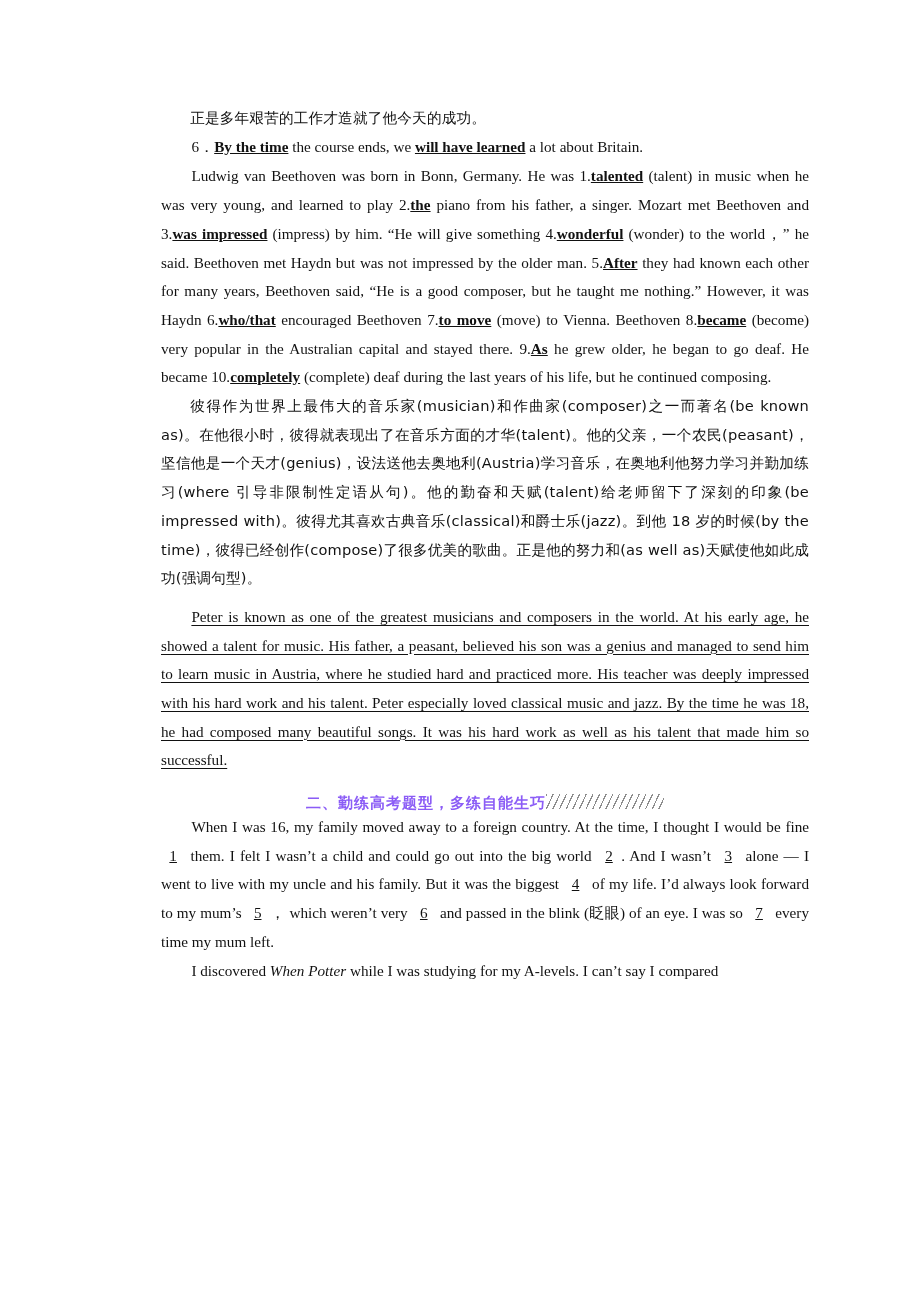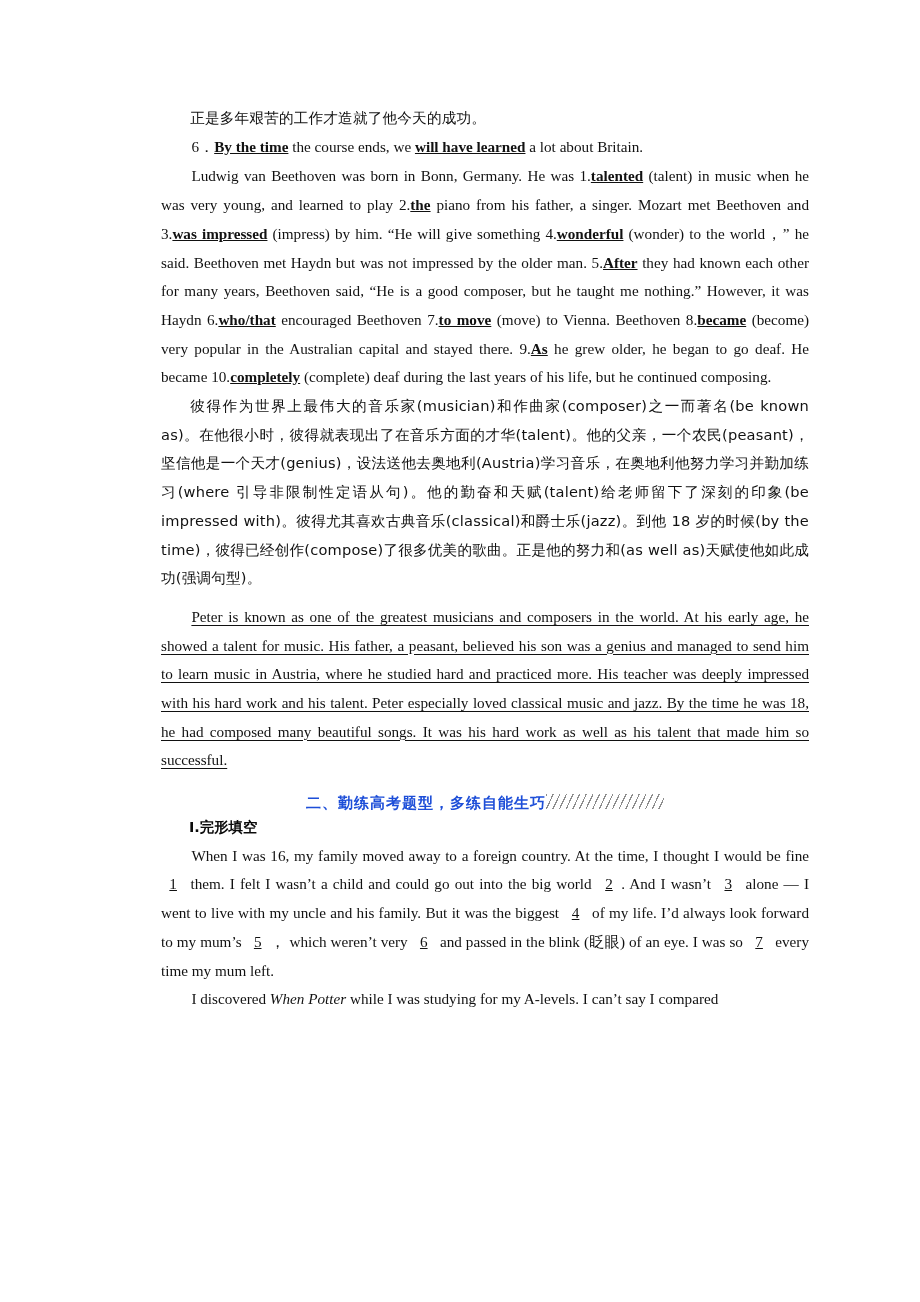--- a/index.html
+++ b/index.html
@@ -70,21 +70,21 @@
     padding-top: 18px;
     text-align: center;
     white-space: nowrap;
   }
   .section-banner .btxt {
     font-family: "DejaVu Sans", "Liberation Sans", sans-serif;
     font-size: 15px;
     font-weight: bold;
     letter-spacing: 1px;
     vertical-align: middle;
-    color: #1d4ed8;
+    color: #8b5cf6;
     text-align: right;
   }
   .hatch {
     display: inline-block;
     vertical-align: middle;
     width: 118px;
     height: 15px;
     position: relative;
     top: -2px;
     background-image: repeating-linear-gradient(
@@ -122,21 +122,20 @@
   <p class="para cn">彼得作为世界上最伟大的音乐家(musician)和作曲家(composer)之一而著名(be known as)。在他很小时，彼得就表现出了在音乐方面的才华(talent)。他的父亲，一个农民(peasant)，坚信他是一个天才(genius)，设法送他去奥地利(Austria)学习音乐，在奥地利他努力学习并勤加练习(where 引导非限制性定语从句)。他的勤奋和天赋(talent)给老师留下了深刻的印象(be impressed with)。彼得尤其喜欢古典音乐(classical)和爵士乐(jazz)。到他 18 岁的时候(by the time)，彼得已经创作(compose)了很多优美的歌曲。正是他的努力和(as well as)天赋使他如此成功(强调句型)。</p>
 
   <div class="gap-sm"></div>
 
   <p class="para indent all-underline">Peter is known as one of the greatest musicians and composers in the world. At his early age, he showed a talent for music. His father, a peasant, believed his son was a genius and managed to send him to learn music in Austria, where he studied hard and practiced more. His teacher was deeply impressed with his hard work and his talent. Peter especially loved classical music and jazz. By the time he was 18, he had composed many beautiful songs. It was his hard work as well as his talent that made him so successful.</p>
 
   <div class="section-banner">
     <span class="btxt">二、勤练高考题型，多练自能生巧</span><span class="hatch"></span>
   </div>
 
-  <h3 class="heading">Ⅰ.完形填空</h3>
 
   <p class="para indent">
     <span>When I was 16, my family moved away to a foreign country. At the time, I thought I would be fine </span><span class="blank">1</span><span> them. I felt I wasn’t a child and could go out into the big world </span><span class="blank">2</span><span>. And I wasn’t </span><span class="blank">3</span><span> alone — I went to live with my uncle and his family. But it was the biggest </span><span class="blank">4</span><span> of my life. I’d always look forward to my mum’s </span><span class="blank">5</span><span>， which weren’t very </span><span class="blank">6</span><span> and passed in the blink (眨眼) of an eye. I was so </span><span class="blank">7</span><span> every time my mum left.</span>
   </p>
 
   <p class="para indent">
     <span>I discovered </span><span class="ital">When Potter</span><span> while I was studying for my A-levels. I can’t say I compared</span>
   </p>
 
 </div>

